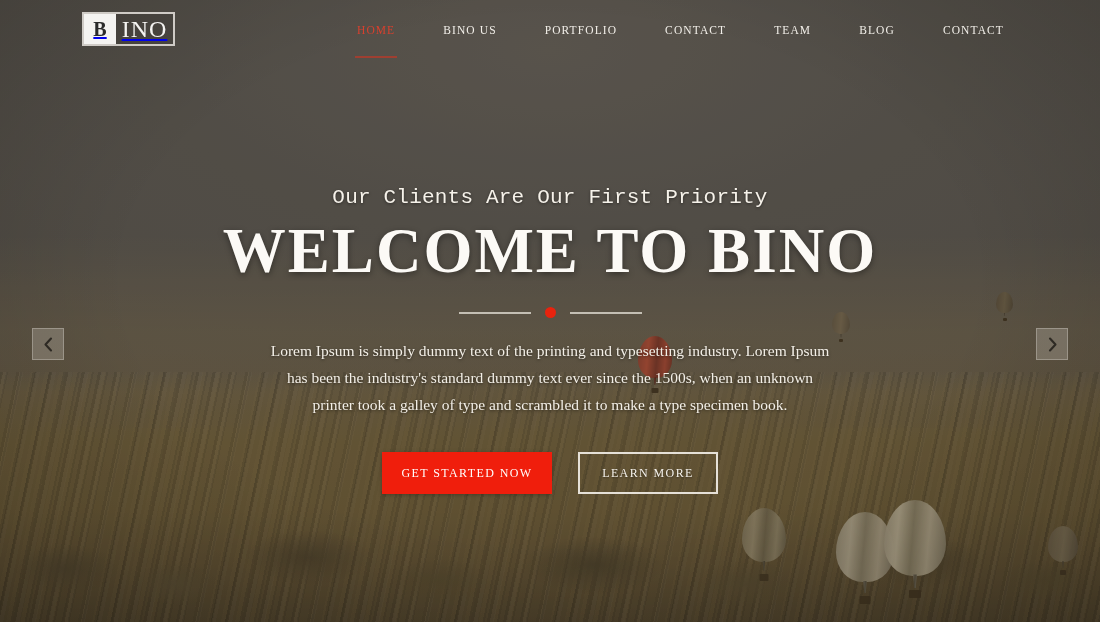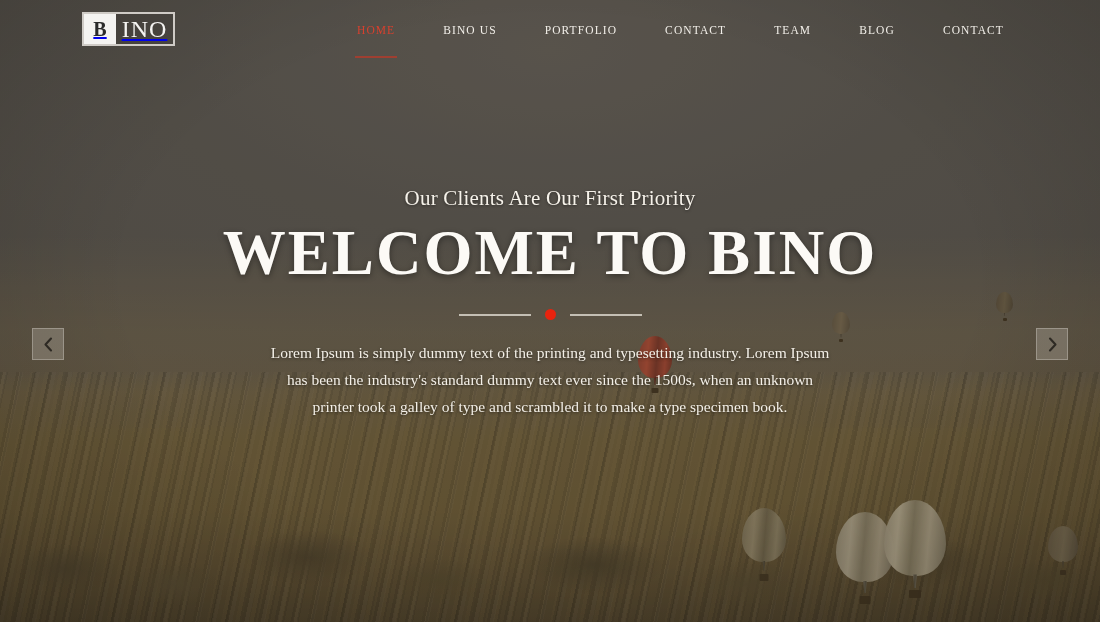--- a/index.html
+++ b/index.html
@@ -142,20 +142,21 @@
   .hero-content {
     position:absolute; left:0; right:0; top:186px;
     text-align:center; z-index:30;
     padding:0 130px;
   }
   .tagline {
     color:#f6f2ea;
     font-size:21px; font-weight:normal;
     letter-spacing:.2px;
     text-shadow:0 1px 3px rgba(0,0,0,.45);
+    font-family:Liberation Mono, monospace;
   }
   .headline {
     margin-top:8px;
     color:#fcfaf6;
     font-size:63px; font-weight:bold;
     letter-spacing:2px; line-height:1.08;
     text-shadow:0 2px 6px rgba(0,0,0,.4);
   }
   .divider {
     margin:22px auto 0;
@@ -279,20 +280,24 @@
     <h1 class="headline">WELCOME TO BINO</h1>
 
     <div class="divider">
       <span class="rule"></span>
       <span class="dot"></span>
       <span class="rule"></span>
     </div>
 
     <p class="hero-text">Lorem Ipsum is simply dummy text of the printing and typesetting industry. Lorem Ipsum has been the industry's standard dummy text ever since the 1500s, when an unknown printer took a galley of type and scrambled it to make a type specimen book.</p>
 
+    <div class="cta-row">
+      <button class="btn btn-primary">GET STARTED NOW</button>
+      <button class="btn btn-ghost">LEARN MORE</button>
+    </div>
   </div>
 
   <div class="carousel-arrow prev">
     <span>
       <svg width="11" height="15" viewBox="0 0 11 15" fill="none">
         <path d="M8 1.5 L2.5 7.5 L8 13.5" stroke="#2e2a24" stroke-width="2.1" stroke-linecap="round" stroke-linejoin="round"></path>
       </svg>
     </span>
   </div>
   <div class="carousel-arrow next">

